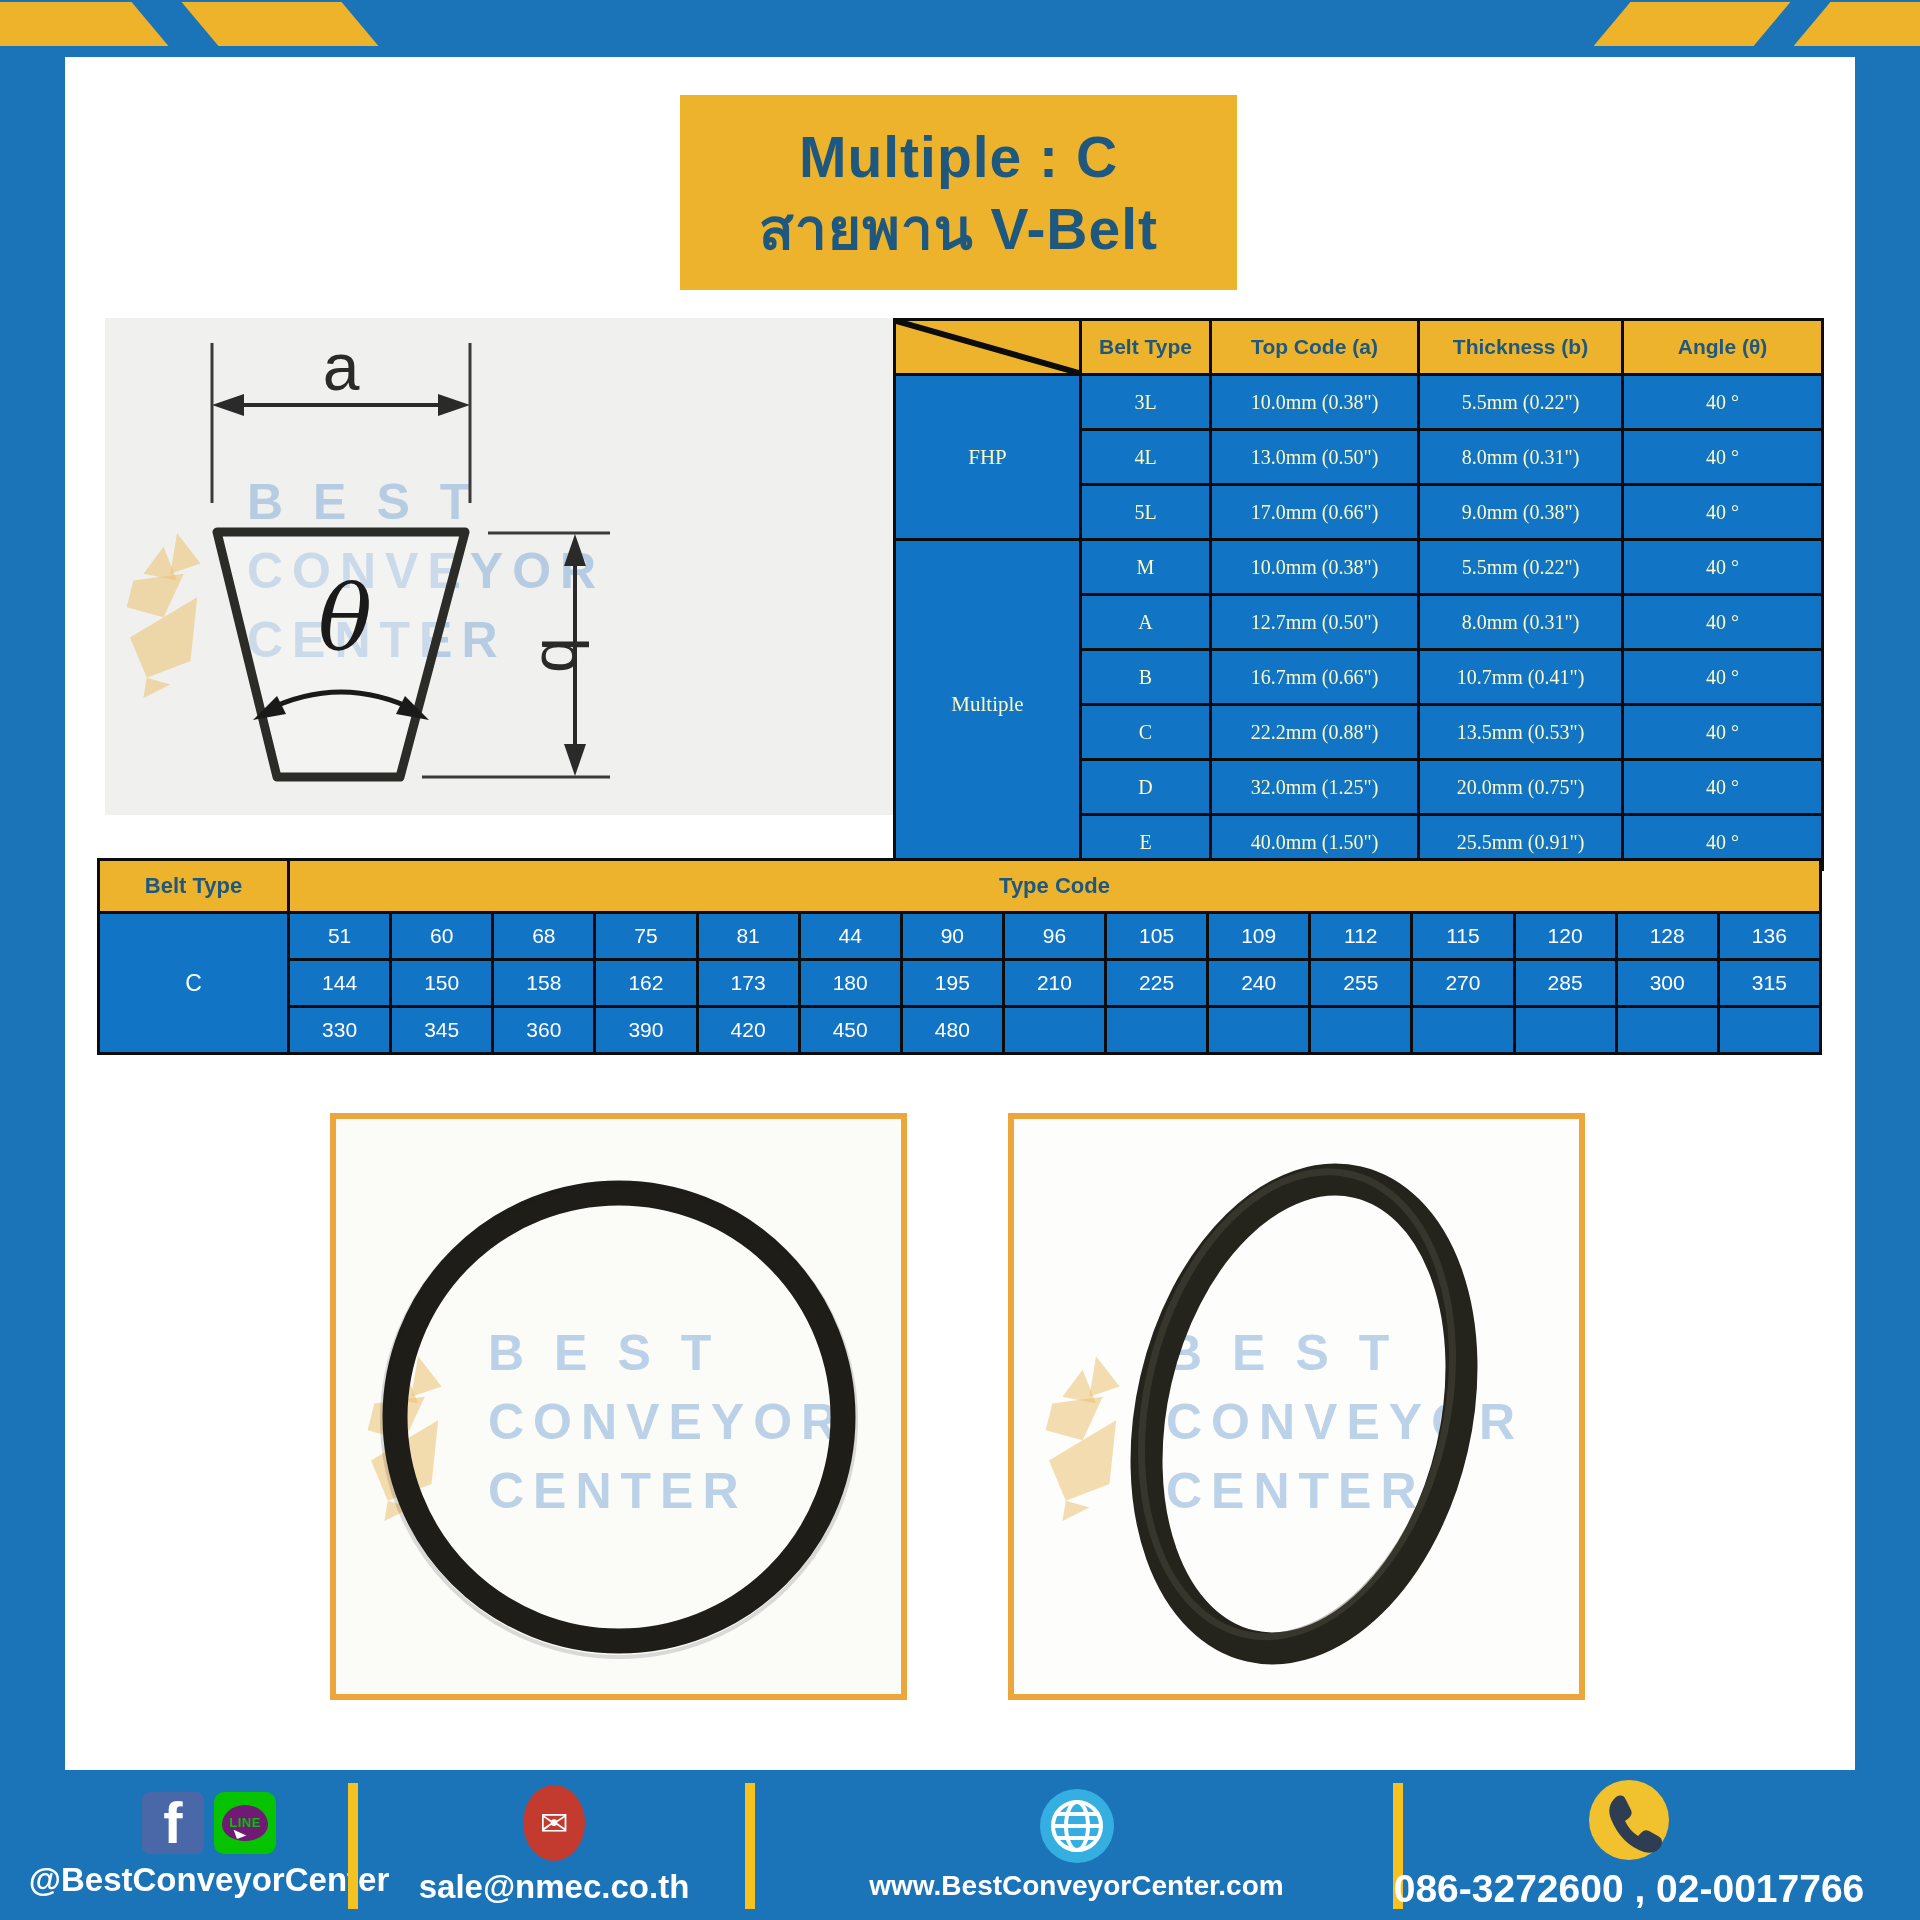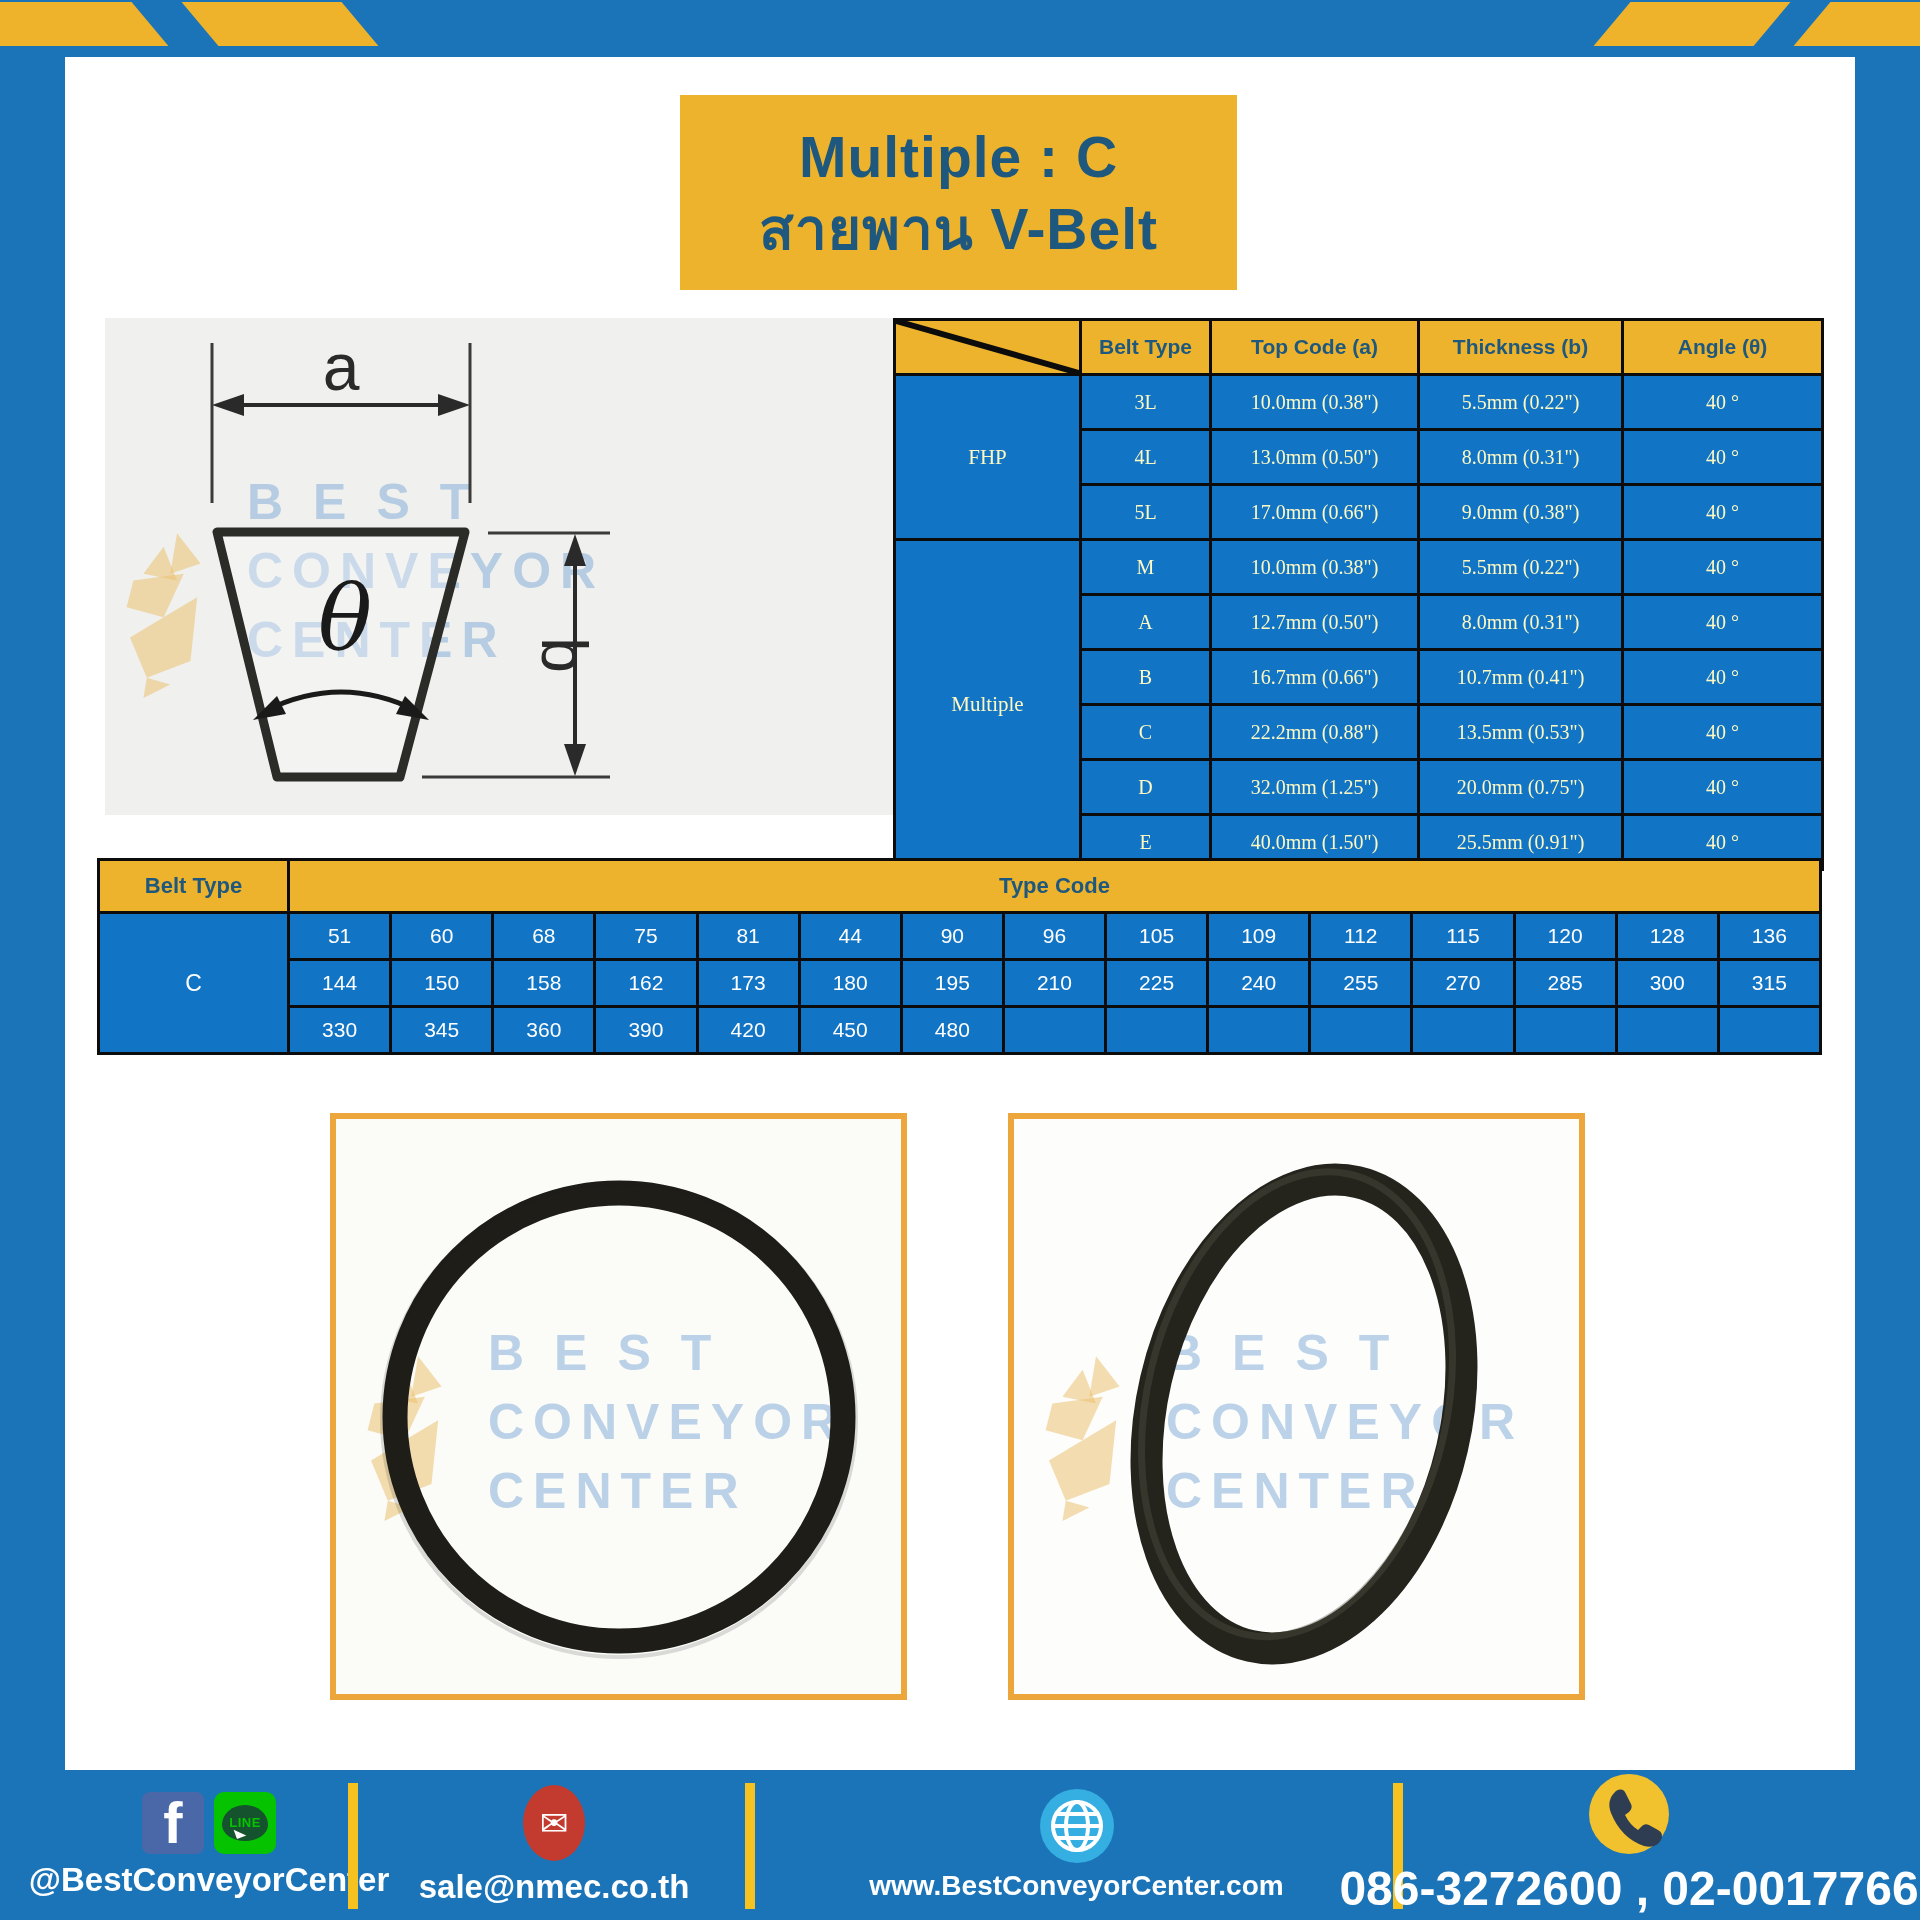--- a/index.html
+++ b/index.html
@@ -57,27 +57,27 @@
   .box-right{left:1008px;top:1113px;background:#fdfdfc;}
   .belt-svg{position:absolute;left:0;top:0;z-index:3;}
 
   
   .footer{position:absolute;left:0;bottom:0;width:1920px;height:150px;background:#1b74b8;}
   .footer-section{position:absolute;top:0;height:150px;display:flex;flex-direction:column;align-items:center;justify-content:center;gap:7px;}
   .fs1{left:65px;width:288px;} .fs2{left:358px;width:392px;} .fs3{left:755px;width:643px;} .fs4{left:1403px;width:452px;}
   .footer-divider{position:absolute;top:13px;width:10px;height:126px;background:#f5c21f;}
   .fd1{left:348px;} .fd2{left:745px;} .fd3{left:1393px;}
   .footer-label{color:#ffffff;font-weight:bold;font-size:33px;white-space:nowrap;}
-  .fs3 .footer-label{font-size:28px;} .fs4 .footer-label{font-size:48px;}
+  .fs3 .footer-label{font-size:28px;} .fs4 .footer-label{font-size:39px;}
   .icon-row{display:flex;gap:10px;align-items:center;}
   .icon{display:flex;align-items:center;justify-content:center;}
   .icon-fb{width:62px;height:62px;background:#4a68a8;border-radius:8px;color:#ffffff;
            font-size:58px;font-weight:bold;overflow:hidden;line-height:78px;}
   .icon-line{width:62px;height:62px;background:#06c300;border-radius:10px;position:relative;}
-  .line-bubble{width:46px;height:36px;background:#14532d;border-radius:50% 50% 50% 50%/55% 55% 45% 45%;
+  .line-bubble{width:46px;height:36px;background:#701a75;border-radius:50% 50% 50% 50%/55% 55% 45% 45%;
                display:flex;align-items:center;justify-content:center;color:#06c300;font-size:13px;font-weight:bold;letter-spacing:0.5px;}
   .line-bubble::after{content:"";position:absolute;left:16px;bottom:8px;width:0;height:0;
                border:7px solid transparent;border-top-color:#ffffff;transform:rotate(25deg);}
   .icon-mail{width:62px;height:76px;background:#c23b2e;border-radius:50%;color:#ffffff;font-size:34px;}
   .icon-globe{width:74px;height:74px;background:#35aee2;border-radius:50%;}
   .icon-phone{width:80px;height:80px;background:#f2c12e;border-radius:50%;}
 </style>
 </head>
 <body>
 

